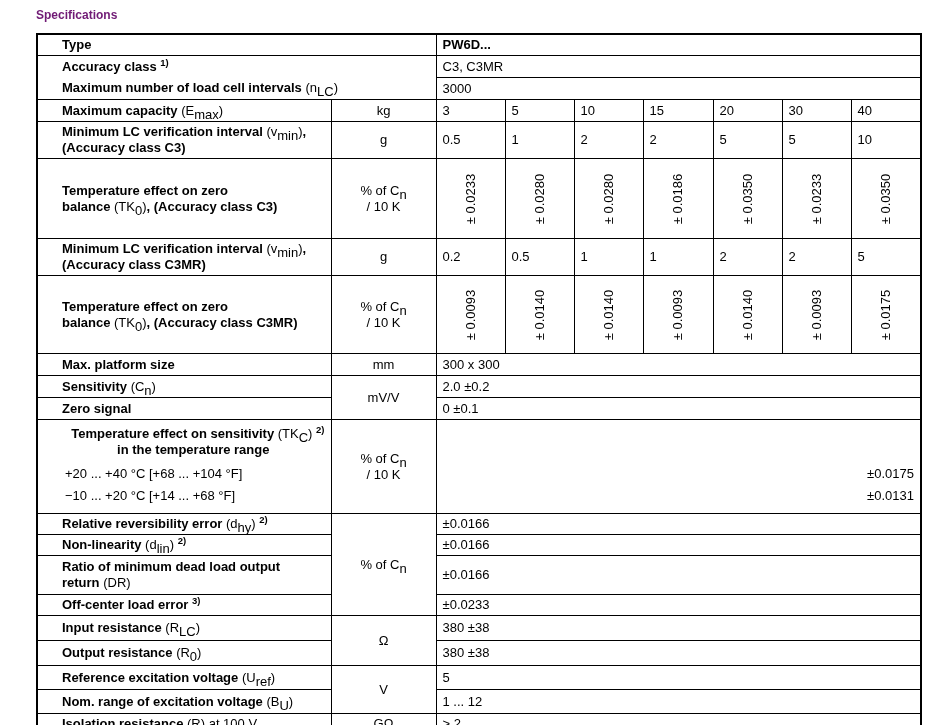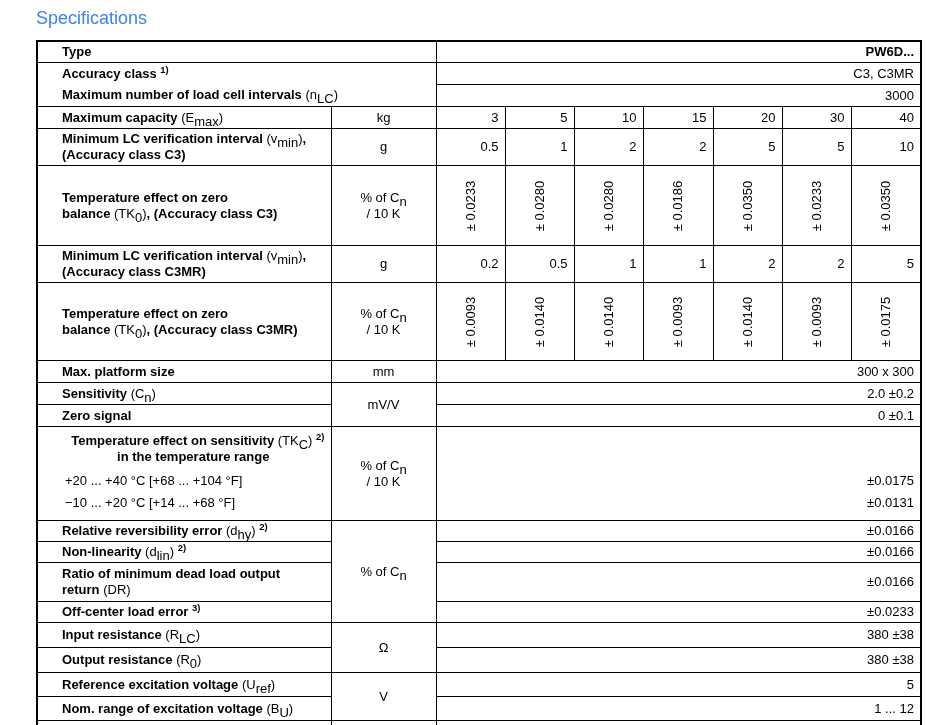--- a/index.html
+++ b/index.html
@@ -4,38 +4,38 @@
 <style>
   * { box-sizing: border-box; margin: 0; padding: 0; }
   html, body { background: #ffffff; }
   body {
     width: 927px; height: 725px; overflow: hidden;
     font-family: "Liberation Sans", sans-serif;
     color: #000;
   }
   .page { padding: 8px 0 0 36px; }
   h1.title {
-    font-size: 18px; font-weight: normal; color: #3b82f6;
+    font-size: 12px; font-weight: bold; color: #701a75;
     margin: 0 0 11px 0;
   }
   table.spec {
     border-collapse: collapse; table-layout: fixed;
     width: 884px;
     border: 2px solid #000;
   }
   td {
     border: 1.5px solid #000;
     font-size: 13px; line-height: 16px;
     vertical-align: middle;
     padding: 2px 6px;
     overflow: hidden;
   }
   td.label { text-align: left; padding-left: 24px; font-weight: bold; }
   td.unit  { text-align: center; font-weight: normal; }
-  td.val   { text-align: right; font-weight: normal; }
+  td.val   { text-align: left; font-weight: normal; }
   td.bold  { font-weight: bold; }
   .rg { font-weight: normal; }
   sub { font-size: 13px; line-height: 0; }
   sup { font-size: 9.5px; line-height: 0; }
   td.nb { border-bottom: none; }
   td.nt { border-top: none; }
   
   td.vert { position: relative; padding: 0; }
   td.vert .vtxt {
     position: absolute; left: 50%; top: 50%;

